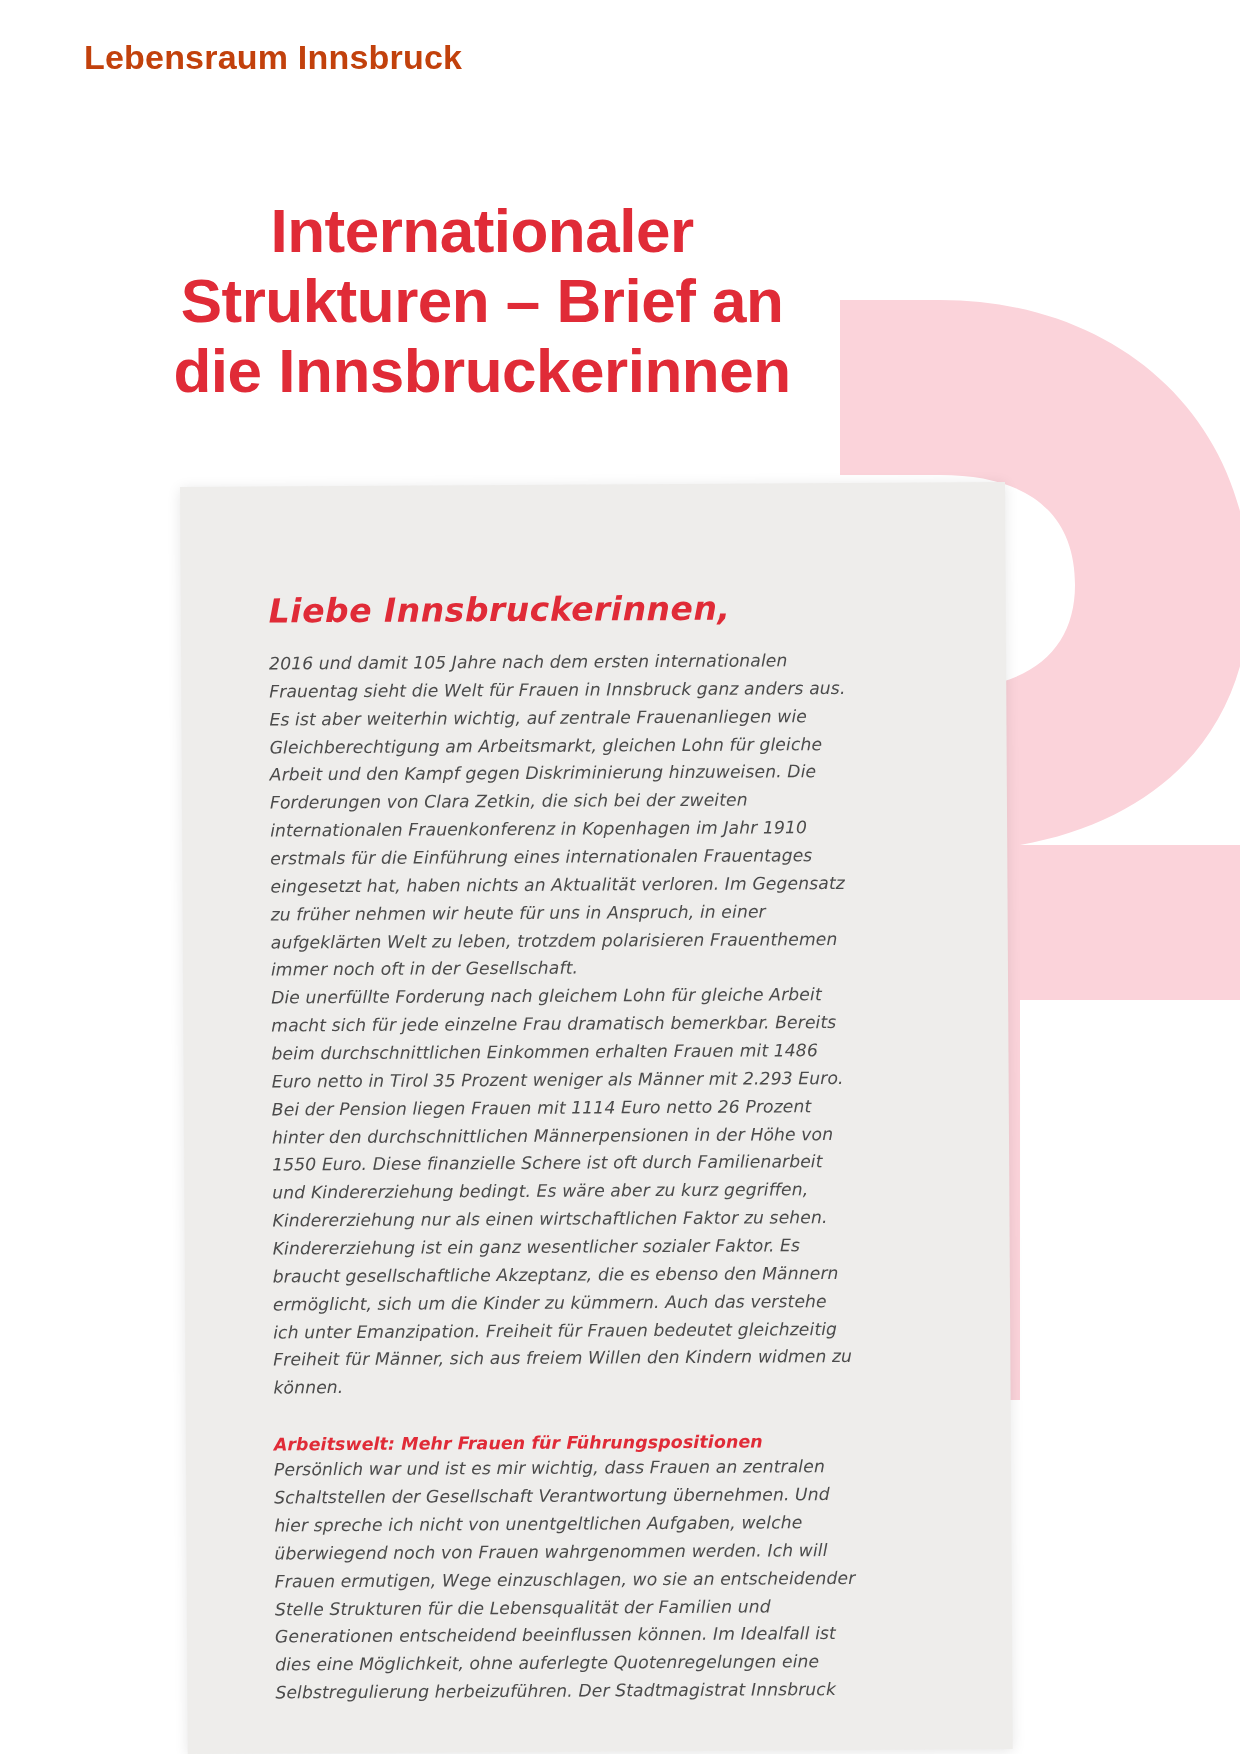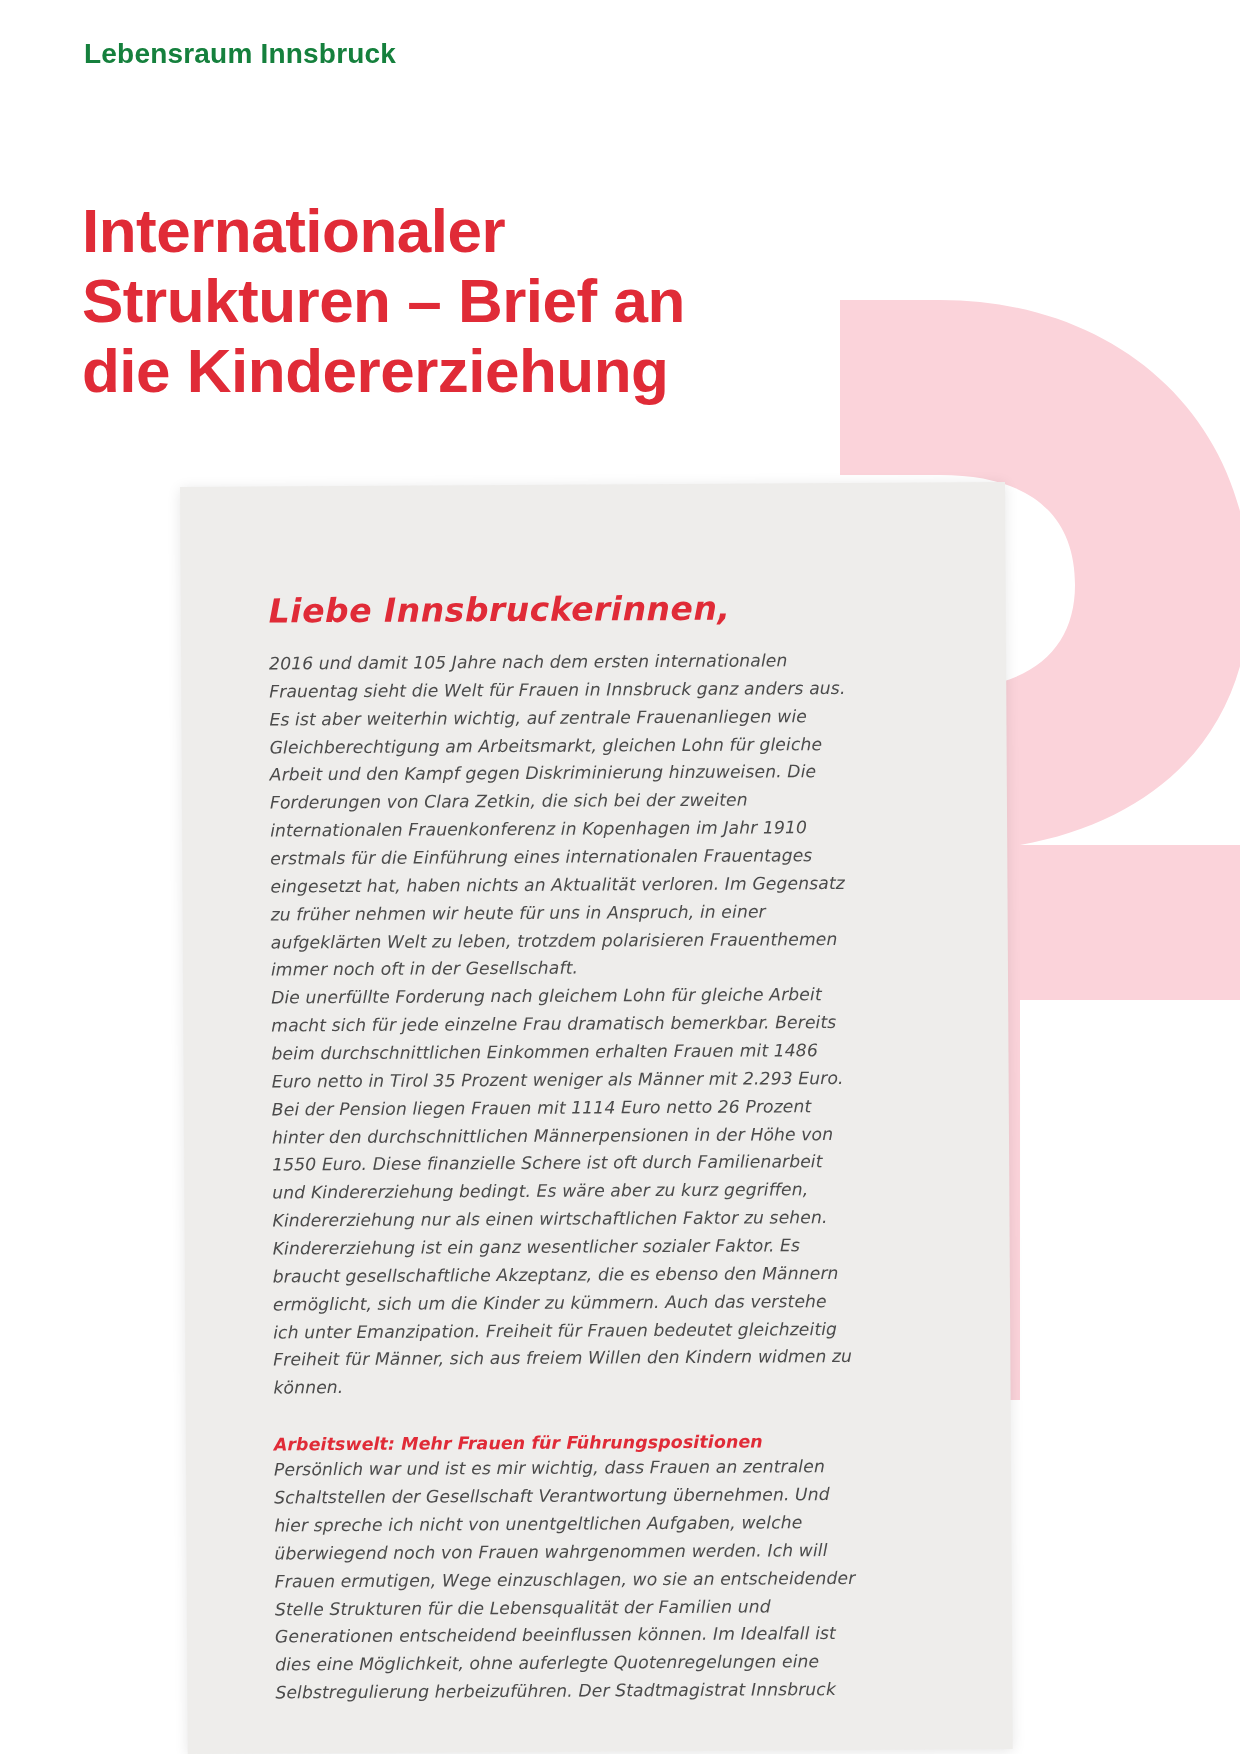--- a/index.html
+++ b/index.html
@@ -28,43 +28,44 @@
   }
   .bg-letter svg {
     display: block;
   }
 
   
   .page-header {
     position: absolute;
     top: 38px;
     left: 84px;
-    font-size: 28px;
+    font-size: 34px;
     font-weight: bold;
     letter-spacing: 0.2px;
-    color: #15803d;
+    color: #c2410c;
     z-index: 3;
   }
 
   
   .main-title {
     position: absolute;
     top: 196px;
     left: 82px;
     width: 800px;
     font-size: 62px;
     line-height: 1.13;
     font-weight: bold;
     color: #e02b37;
     letter-spacing: -0.5px;
     z-index: 3;
   }
   .main-title .tline {
     display: block;
     white-space: pre;
+    text-align: center;
   }
 
   
   .letter-card {
     position: absolute;
     left: 180px;
     top: 487px;
     width: 825px;
     height: 1267px;
     background: #eeedeb;
@@ -137,21 +138,21 @@
              L 150 0
              Z" fill="#fbd3da"></path>
   </svg>
 </div>
 
 <div class="page-header">Lebensraum Innsbruck</div>
 
 <div class="main-title">
   <span class="tline">Internationaler</span>
   <span class="tline">Strukturen – Brief an</span>
-  <span class="tline">die Kindererziehung</span>
+  <span class="tline">die Innsbruckerinnen</span>
 </div>
 
 <div class="letter-card">
   <div class="letter-inner">
     <div class="letter-greeting">Liebe Innsbruckerinnen,</div>
     <div class="letter-body">
       <p>2016 und damit 105 Jahre nach dem ersten internationalen Frauentag sieht die Welt für Frauen in Innsbruck ganz anders aus. Es ist aber weiterhin wichtig, auf zentrale Frauenanliegen wie Gleichberechtigung am Arbeitsmarkt, gleichen Lohn für gleiche Arbeit und den Kampf gegen Diskriminierung hinzuweisen. Die Forderungen von Clara Zetkin, die sich bei der zweiten internationalen Frauenkonferenz in Kopenhagen im Jahr 1910 erstmals für die Einführung eines internationalen Frauentages eingesetzt hat, haben nichts an Aktualität verloren. Im Gegensatz zu früher nehmen wir heute für uns in Anspruch, in einer aufgeklärten Welt zu leben, trotzdem polarisieren Frauenthemen immer noch oft in der Gesellschaft.</p>
       <p>Die unerfüllte Forderung nach gleichem Lohn für gleiche Arbeit macht sich für jede einzelne Frau dramatisch bemerkbar. Bereits beim durchschnittlichen Einkommen erhalten Frauen mit 1486 Euro netto in Tirol 35 Prozent weniger als Männer mit 2.293 Euro. Bei der Pension liegen Frauen mit 1114 Euro netto 26 Prozent hinter den durchschnittlichen Männerpensionen in der Höhe von 1550 Euro. Diese finanzielle Schere ist oft durch Familienarbeit und Kindererziehung bedingt. Es wäre aber zu kurz gegriffen, Kindererziehung nur als einen wirtschaftlichen Faktor zu sehen. Kindererziehung ist ein ganz wesentlicher sozialer Faktor. Es braucht gesellschaftliche Akzeptanz, die es ebenso den Männern ermöglicht, sich um die Kinder zu kümmern. Auch das verstehe ich unter Emanzipation. Freiheit für Frauen bedeutet gleichzeitig Freiheit für Männer, sich aus freiem Willen den Kindern widmen zu können.</p>
     </div>
     <div class="section-heading">Arbeitswelt: Mehr Frauen für Führungspositionen</div>

